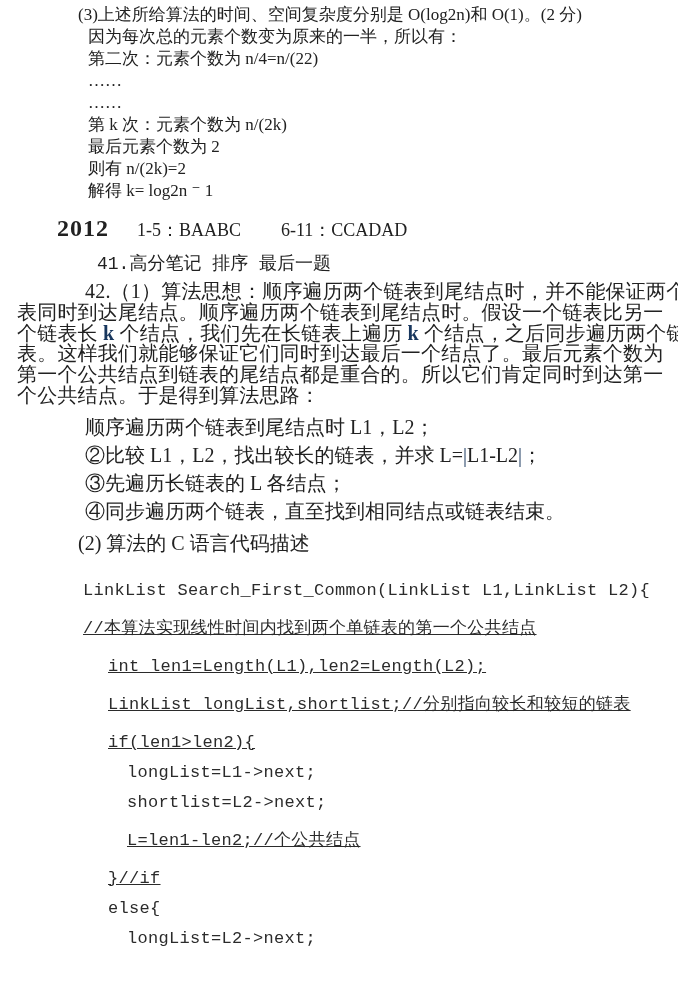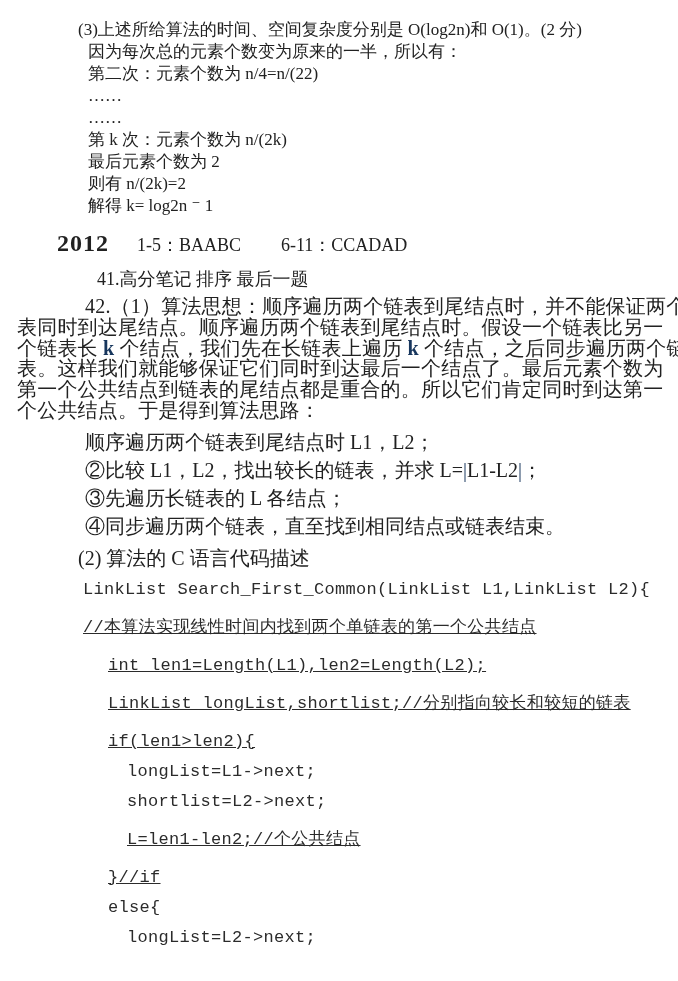--- a/index.html
+++ b/index.html
@@ -1,51 +1,51 @@
 <!DOCTYPE html>
 <html><head>
 <meta charset="utf-8">
 <style>
   html,body{margin:0;padding:0;background:#ffffff;}
   body{
     width:678px;height:981px;overflow:hidden;
     font-family:"Liberation Serif","DejaVu Serif",serif;
     color:#212121;
   }
-  .page{padding:19px 8px 0 17px;}
+  .page{padding:4px 8px 0 17px;}
 
   
   .sec3{font-size:17px;line-height:22px;}
   .sec3 .ln{margin-left:71px;white-space:nowrap;}
   .sec3 .ln.first{margin-left:61px;}
 
   
   .hdr{display:flex;align-items:baseline;margin:12px 0 0 40px;line-height:28px;}
   .year{font-size:24px;font-weight:bold;letter-spacing:1px;}
   .ans{font-size:18px;margin-left:28px;}
   .ans.second{margin-left:40px;}
 
   
-  .l41{margin:8px 0 0 80px;font-size:18px;line-height:24px;}
+  .l41{margin:8px 0 0 80px;font-size:18px;line-height:24px;font-family:Liberation Mono, monospace;}
 
   
   .p42{margin-top:5px;font-size:20px;line-height:20.8px;letter-spacing:0.2px;}
   .p42 .ln{white-space:nowrap;}
   .p42 .ln.first{margin-left:68px;}
 
   
   .steps{margin:7px 0 0 68px;font-size:20px;line-height:28px;}
   .steps .ln{white-space:nowrap;}
 
   
   .ctitle{margin:5px 0 0 61px;font-size:20px;line-height:26px;}
 
   
   .code{
-    margin-top:4px;font-size:17px;line-height:30px;color:#2b2b2b;
+    margin-top:20px;font-size:17px;line-height:30px;color:#2b2b2b;
     font-family:"Liberation Mono","DejaVu Sans Mono",monospace;
     letter-spacing:0.3px;
   }
   .code .ln{white-space:pre;}
   .code .ind0{margin-left:66px;}
   .code .ind1{margin-left:91px;}
   .code .ind2{margin-left:110px;}
   .code .blank{margin-top:8px;text-decoration:underline;}
 
   .navy{color:#17365d;}

